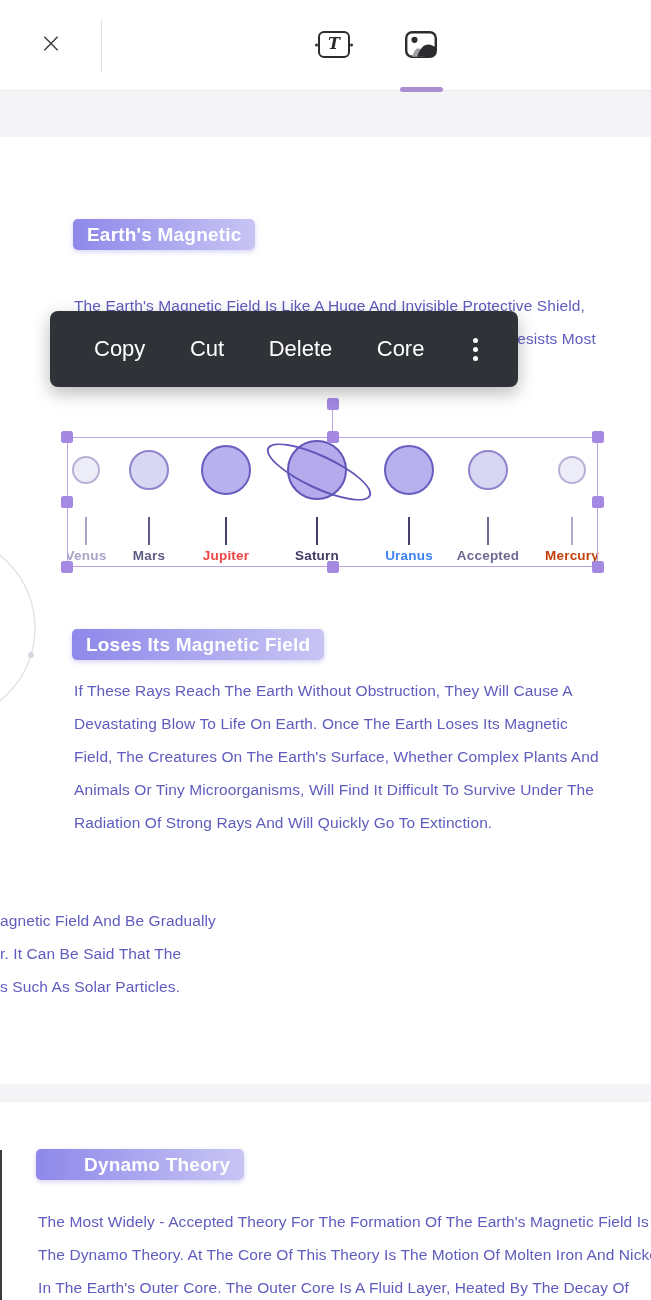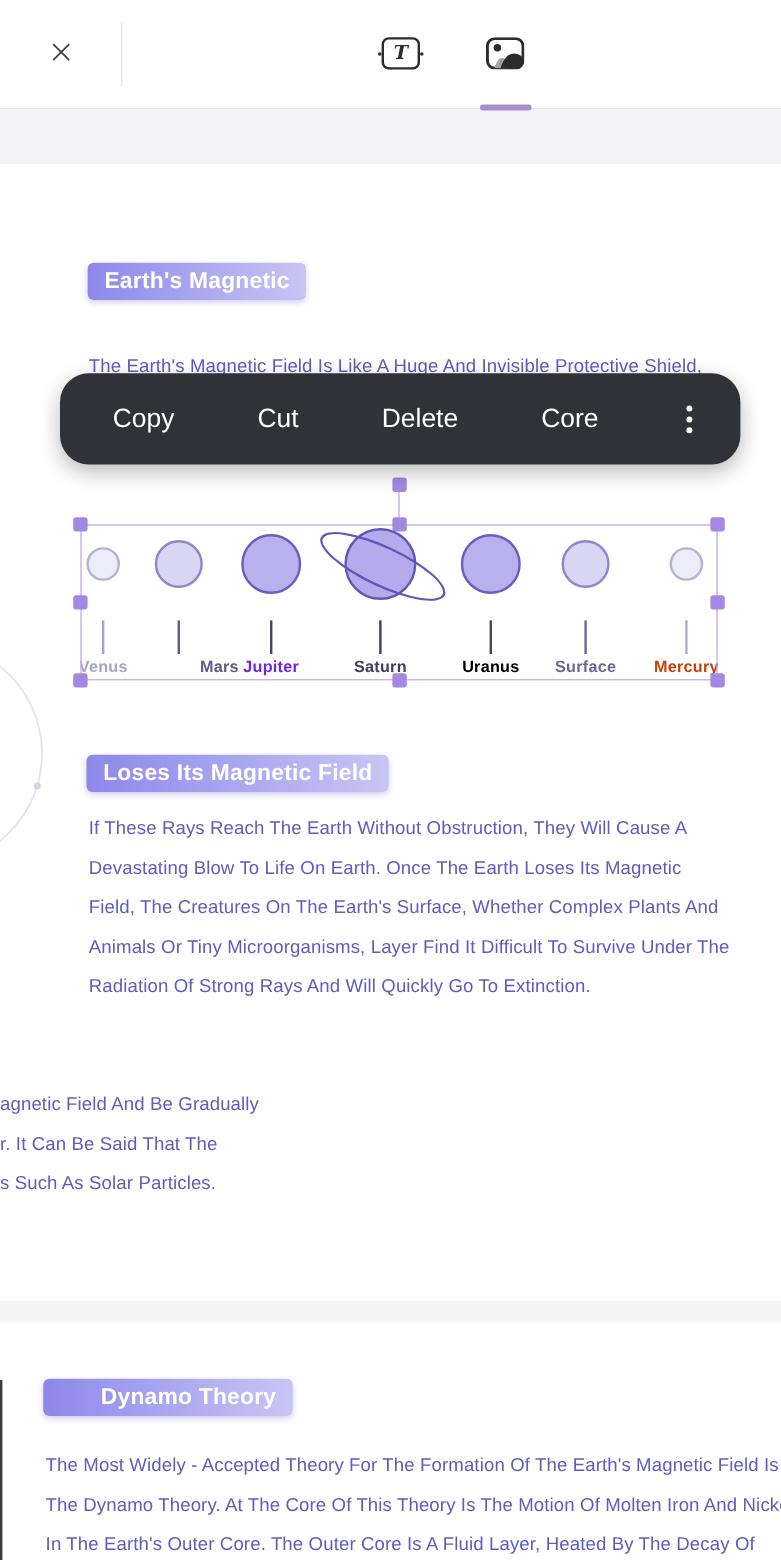--- a/index.html
+++ b/index.html
@@ -46,21 +46,21 @@
 
   .para{position:absolute;z-index:2;color:var(--body-text,#5f5cbe);font-size:15.5px;
         letter-spacing:.1px;}
   .para .line{height:33px;line-height:33px;white-space:nowrap;}
   .para1{left:74px;top:262px;margin-top:27px;}
   .para2{left:74px;top:674px;}
   .para-clipped{left:0;top:904px;}
   .para3{left:38px;top:1205px;}
 
   
-  .context-menu{position:absolute;left:50px;top:311px;width:567px;height:76px;border-radius:24px;
+  .context-menu{position:absolute;left:50px;top:311px;width:468px;height:76px;border-radius:8px;
         background:var(--menu-bg,#2f3237);z-index:30;display:flex;align-items:center;
         justify-content:space-between;padding:0 36px 0 44px;box-sizing:border-box;
         box-shadow:0 6px 18px rgba(0,0,0,.28);}
   .menu-item{background:none;border:none;color:#ffffff;font-size:22px;cursor:pointer;
         font-family:"Liberation Sans",sans-serif;padding:0;white-space:nowrap;}
   .kebab{display:flex;flex-direction:column;gap:4px;background:none;border:none;cursor:pointer;
         padding:4px;}
   .kebab .dot{width:5px;height:5px;border-radius:50%;background:#fff;}
 
   
@@ -140,42 +140,42 @@
 
   <div class="figure-content" id="planet-figure">
       <div class="planet" style="left: 19px;">
         <div class="planet-circle" style="height: 28px; width: 28px; left: -14px; top: 19px; background: rgb(237, 236, 249); border-color: rgb(182, 177, 214);"></div>
         <div class="planet-tick" style="background: rgb(168, 164, 198);"></div>
         <div class="planet-label" style="color: rgb(168, 164, 198);">Venus</div>
       </div>
       <div class="planet" style="left: 82px;">
         <div class="planet-circle" style="height: 40px; width: 40px; left: -20px; top: 13px; background: rgb(217, 214, 244); border-color: rgb(141, 133, 205);"></div>
         <div class="planet-tick" style="background: rgb(94, 91, 132);"></div>
-        <div class="planet-label" style="color: rgb(94, 91, 132); text-align: right;">Mars</div>
+        <div class="planet-label" style="color: rgb(94, 91, 132);">Mars</div>
       </div>
       <div class="planet" style="left: 159px;">
         <div class="planet-circle" style="height: 50px; width: 50px; left: -25px; top: 8px; background: rgb(185, 177, 238); border-color: rgb(104, 93, 192);"></div>
         <div class="planet-tick" style="background: rgb(69, 66, 107);"></div>
-        <div class="planet-label" style="color: #6d28d9;">Jupiter</div>
+        <div class="planet-label" style="color: #ef4444;">Jupiter</div>
       </div>
       <div class="planet" style="left: 250px;">
         <div class="planet-circle" style="height: 60px; width: 60px; left: -30px; top: 3px; background: rgb(181, 171, 236); border-color: rgb(96, 86, 184);"></div>
         <div class="planet-ring" style="border-color: rgb(96, 86, 184);"></div>
         <div class="planet-tick" style="background: rgb(63, 60, 102);"></div>
         <div class="planet-label" style="color: rgb(63, 60, 102);">Saturn</div>
       </div>
       <div class="planet" style="left: 342px;">
         <div class="planet-circle" style="height: 50px; width: 50px; left: -25px; top: 8px; background: rgb(185, 177, 238); border-color: rgb(104, 93, 192);"></div>
         <div class="planet-tick" style="background: rgb(69, 66, 107);"></div>
-        <div class="planet-label" style="color: #000000;">Uranus</div>
+        <div class="planet-label" style="color: #3b82f6;">Uranus</div>
       </div>
       <div class="planet" style="left: 421px;">
         <div class="planet-circle" style="height: 40px; width: 40px; left: -20px; top: 13px; background: rgb(217, 214, 244); border-color: rgb(141, 133, 205);"></div>
         <div class="planet-tick" style="background: rgb(109, 106, 146);"></div>
-        <div class="planet-label" style="color: rgb(109, 106, 146);">Surface</div>
+        <div class="planet-label" style="color: rgb(109, 106, 146);">Accepted</div>
       </div>
       <div class="planet" style="left: 505px;">
         <div class="planet-circle" style="height: 28px; width: 28px; left: -14px; top: 19px; background: rgb(237, 236, 249); border-color: rgb(182, 177, 214);"></div>
         <div class="planet-tick" style="background: rgb(176, 172, 206);"></div>
         <div class="planet-label" style="color: #c2410c;">Mercury</div>
       </div>
     </div>
 
   <div class="selection">
     <div class="rot-stem"></div>
@@ -188,21 +188,21 @@
     <div class="handle h-bl"></div>
     <div class="handle h-bm"></div>
     <div class="handle h-br"></div>
   </div>
 
   <div class="badge badge2">Loses Its Magnetic Field</div>
   <div class="para para2">
     <div class="line">If These Rays Reach The Earth Without Obstruction, They Will Cause A</div>
     <div class="line">Devastating Blow To Life On Earth. Once The Earth Loses Its Magnetic</div>
     <div class="line">Field, The Creatures On The Earth's Surface, Whether Complex Plants And</div>
-    <div class="line">Animals Or Tiny Microorganisms, Layer Find It Difficult To Survive Under The</div>
+    <div class="line">Animals Or Tiny Microorganisms, Will Find It Difficult To Survive Under The</div>
     <div class="line">Radiation Of Strong Rays And Will Quickly Go To Extinction.</div>
   </div>
 
   <div class="para para-clipped">
     <div class="line">agnetic Field And Be Gradually</div>
     <div class="line">r. It Can Be Said That The</div>
     <div class="line">s Such As Solar Particles.</div>
   </div>
 
   <div class="badge badge3">Dynamo Theory</div>

